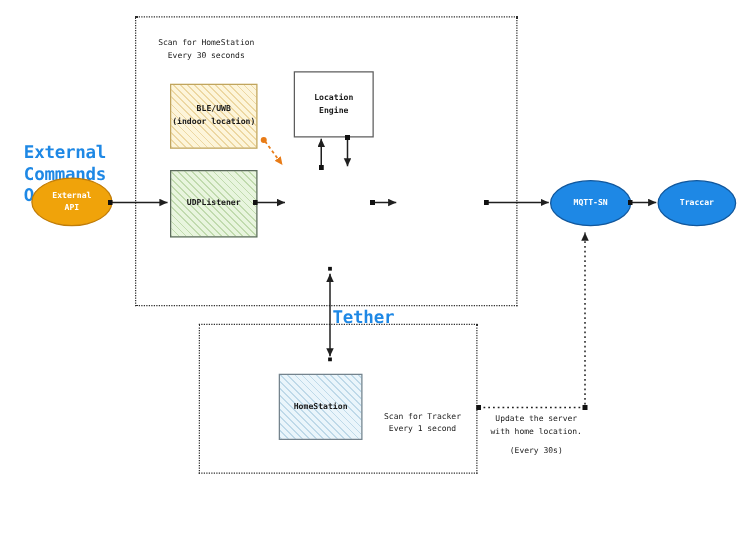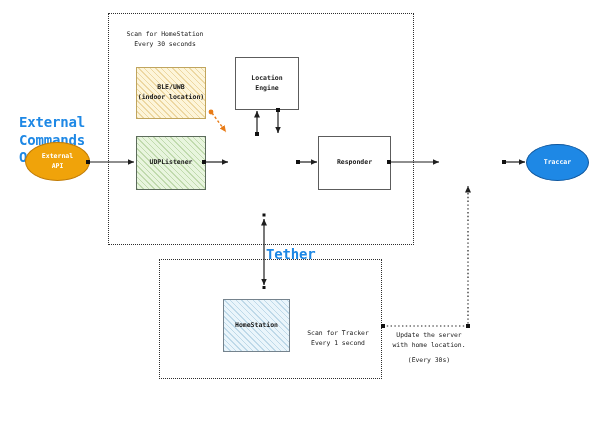--- a/index.html
+++ b/index.html
@@ -68,22 +68,22 @@
 
   <div class="box hatch-tan" style="left:136px;top:67px;width:68px;height:50px;">BLE/UWB
 (indoor location)</div>
 
   <div class="box" style="left:235px;top:57px;width:62px;height:51px;">Location
 Engine</div>
 
   <div class="box hatch-green" style="left:136px;top:136px;width:68px;height:52px;">UDPListener</div>
 
 
-  <div class="box" style="left:318px;top:136px;width:71px;height:52px;">Responder</div>
 
+  <div class="ellipse blue" style="left:440px;top:144px;width:63px;height:35px;">MQTT-SN</div>
 
   <div class="ellipse blue" style="left:526px;top:144px;width:61px;height:35px;">Traccar</div>
 
   <div class="box hatch-blue" style="left:223px;top:299px;width:65px;height:51px;">HomeStation</div>
 
   <svg class="overlay" width="600" height="446" viewBox="0 0 600 446">
     <defs>
       <marker id="arr" markerWidth="8" markerHeight="8" refX="6.5" refY="3" orient="auto" markerUnits="userSpaceOnUse">
         <path d="M0,0 L6.5,3 L0,6 z" fill="#1f1f1f"></path>
       </marker>

